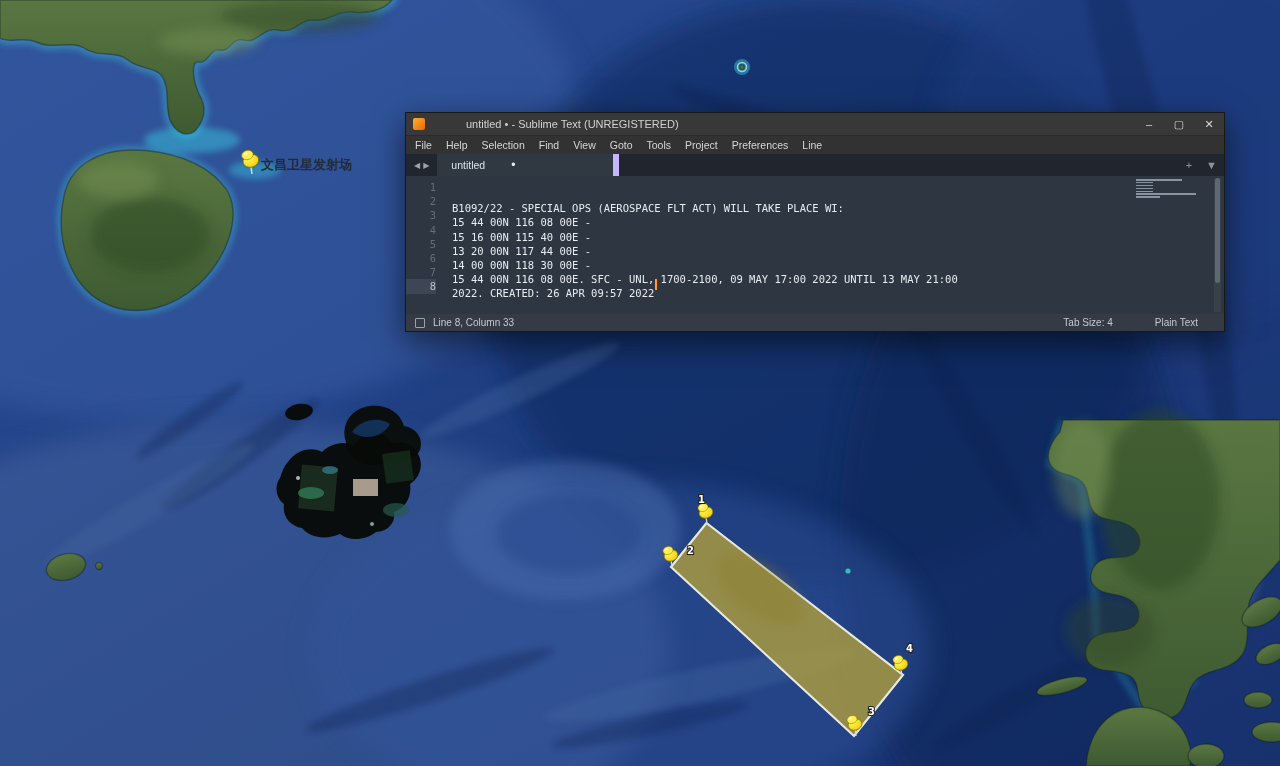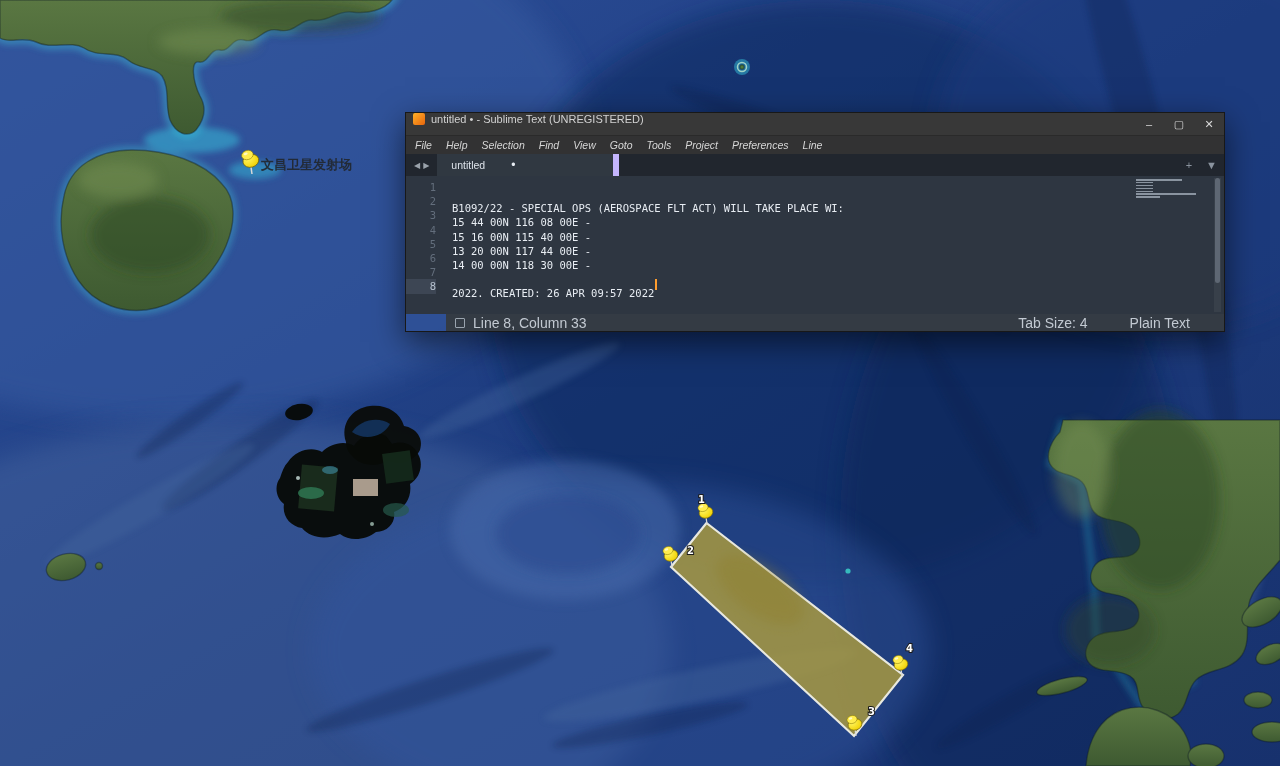--- a/index.html
+++ b/index.html
@@ -8,31 +8,31 @@
 
   
   #map-svg{position:absolute;left:0;top:0;width:1280px;height:766px;display:block;}
   .pin-num{font:bold 10px "DejaVu Sans",sans-serif;fill:#ffffff;stroke:#1b1b1b;stroke-width:2px;paint-order:stroke;}
   .cn-label{font:bold 13px "DejaVu Sans",sans-serif;fill:#22282f;opacity:.92;}
 
   
   #st-window{position:absolute;left:405px;top:112px;width:820px;height:220px;
              border:1px solid #181818;box-shadow:0 10px 30px rgba(0,0,0,.55);
              display:flex;flex-direction:column;box-sizing:border-box;}
-  .titlebar{height:22px;background:#383838;display:flex;align-items:flex-start;flex:0 0 auto;}
+  .titlebar{height:22px;background:#383838;display:flex;align-items:center;flex:0 0 auto;gap:35px;}
   .app-icon{width:12px;height:12px;margin:0 6px 0 7px;border-radius:2px;
             background:linear-gradient(135deg,#ffb129,#e8650c);flex:0 0 auto;}
   .title-text{font-size:11px;color:#d2d2d2;white-space:nowrap;flex:1 1 auto;}
   .win-btns{display:flex;height:100%;flex:0 0 auto;}
   .win-btn{width:30px;height:100%;display:flex;align-items:center;justify-content:center;
            color:#d8d8d8;font-size:11px;line-height:1;cursor:default;}
 
   .menubar{height:18px;background:#323233;display:flex;align-items:center;
            padding-left:2px;flex:0 0 auto;border-top:1px solid #2a2a2a;}
-  .menu-item{font-size:10.5px;color:#d6d6d6;padding:0 7px;line-height:18px;white-space:nowrap;font-style:italic;}
+  .menu-item{font-size:10.5px;color:#d6d6d6;padding:0 7px;line-height:18px;white-space:nowrap;}
 
   .tabbar{height:22px;background:#21262e;display:flex;align-items:stretch;flex:0 0 auto;}
   .tab-arrows{color:#9aa2ab;font-size:8px;display:flex;align-items:center;gap:3px;padding:0 8px;}
   .tab{background:#303841;display:flex;align-items:center;gap:26px;padding:0 12px 0 14px;
        min-width:150px;border-right:6px solid #c4b5fd;}
   .tab-label{font-size:10.5px;color:#dde3ea;}
   .tab-dot{font-size:12px;color:#e8edf3;}
   .tab-fill{flex:1 1 auto;}
   .tab-ctl{color:#8a939e;font-size:11px;display:flex;align-items:center;padding:0 7px;}
 
@@ -43,23 +43,23 @@
   .gut{flex:0 0 30px;text-align:right;color:#636e7c;padding-right:0;}
   .txt{padding-left:16px;margin-top:7px;}
   .row.cur .gut{background:#3d4document654;background:#3d4654;color:#b6c1ce;}
   .cursor{display:inline-block;width:2px;height:11px;background:#ff9d2e;vertical-align:-1px;margin-left:1px;}
   .minimap{position:absolute;right:16px;top:3px;width:72px;}
   .mm-row{height:1.6px;margin-bottom:1.3px;background:rgba(215,225,238,.55);}
   .vscroll{position:absolute;right:3px;top:2px;bottom:2px;width:7px;background:rgba(255,255,255,.05);}
   .vthumb{position:absolute;left:1px;right:1px;top:0;height:78%;background:rgba(165,178,192,.35);border-radius:3px;}
 
   .statusbar{height:17px;background:#343b44;display:flex;align-items:center;
-             flex:0 0 auto;font-size:14px;color:#c2c9d2;position:relative;margin-left:40px;}
+             flex:0 0 auto;font-size:10px;color:#c2c9d2;position:relative;}
   .sb-icon{width:8px;height:8px;border:1px solid #9aa4ae;margin:0 8px 0 9px;border-radius:1px;}
-  .sb-right{position:absolute;right:12px;top:0;height:100%;display:flex;align-items:center;gap:42px;padding-right:22px;}
+  .sb-right{position:absolute;right:4px;top:0;height:100%;display:flex;align-items:center;gap:42px;padding-right:22px;}
 </style>
 </head>
 <body>
 
 <svg id="map-svg" viewBox="0 0 1280 766">
   <defs>
     <linearGradient id="oceanG" x1="0" y1="0" x2="1" y2="1">
       <stop offset="0" stop-color="#2e509b"></stop>
       <stop offset="0.5" stop-color="#1e3d80"></stop>
       <stop offset="1" stop-color="#17316d"></stop>
@@ -240,21 +240,21 @@
   </div>
 
   <div class="editor">
     <div class="code">
       <div class="row"><span class="gut">1</span><span class="txt"></span></div>
       <div class="row"><span class="gut">2</span><span class="txt">B1092/22 - SPECIAL OPS (AEROSPACE FLT ACT) WILL TAKE PLACE WI:</span></div>
       <div class="row"><span class="gut">3</span><span class="txt">15 44 00N 116 08 00E -</span></div>
       <div class="row"><span class="gut">4</span><span class="txt">15 16 00N 115 40 00E -</span></div>
       <div class="row"><span class="gut">5</span><span class="txt">13 20 00N 117 44 00E -</span></div>
       <div class="row"><span class="gut">6</span><span class="txt">14 00 00N 118 30 00E -</span></div>
-      <div class="row"><span class="gut">7</span></div>
+      <div class="row"><span class="gut">7</span><span class="txt">15 44 00N 116 08 00E. SFC - UNL, 1700-2100, 09 MAY 17:00 2022 UNTIL 13 MAY 21:00</span></div>
       <div class="row cur"><span class="gut">8</span><span class="txt">2022. CREATED: 26 APR 09:57 2022</span><span class="cursor"></span></div>
     </div>
     <div class="minimap">
       <div class="mm-row" style="width:46px"></div>
       <div class="mm-row" style="width:17px"></div>
       <div class="mm-row" style="width:17px"></div>
       <div class="mm-row" style="width:17px"></div>
       <div class="mm-row" style="width:17px"></div>
       <div class="mm-row" style="width:60px"></div>
       <div class="mm-row" style="width:24px"></div>

